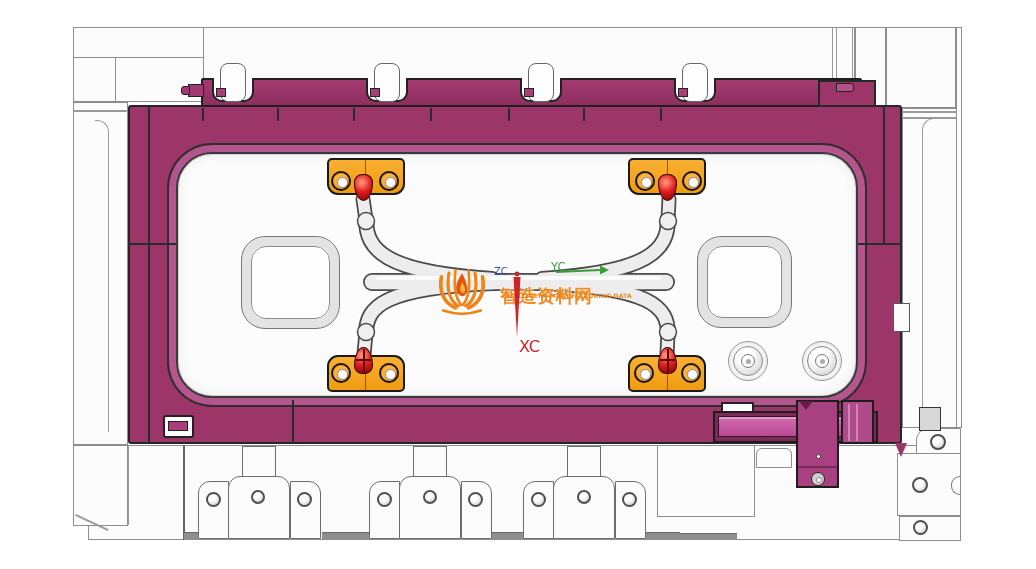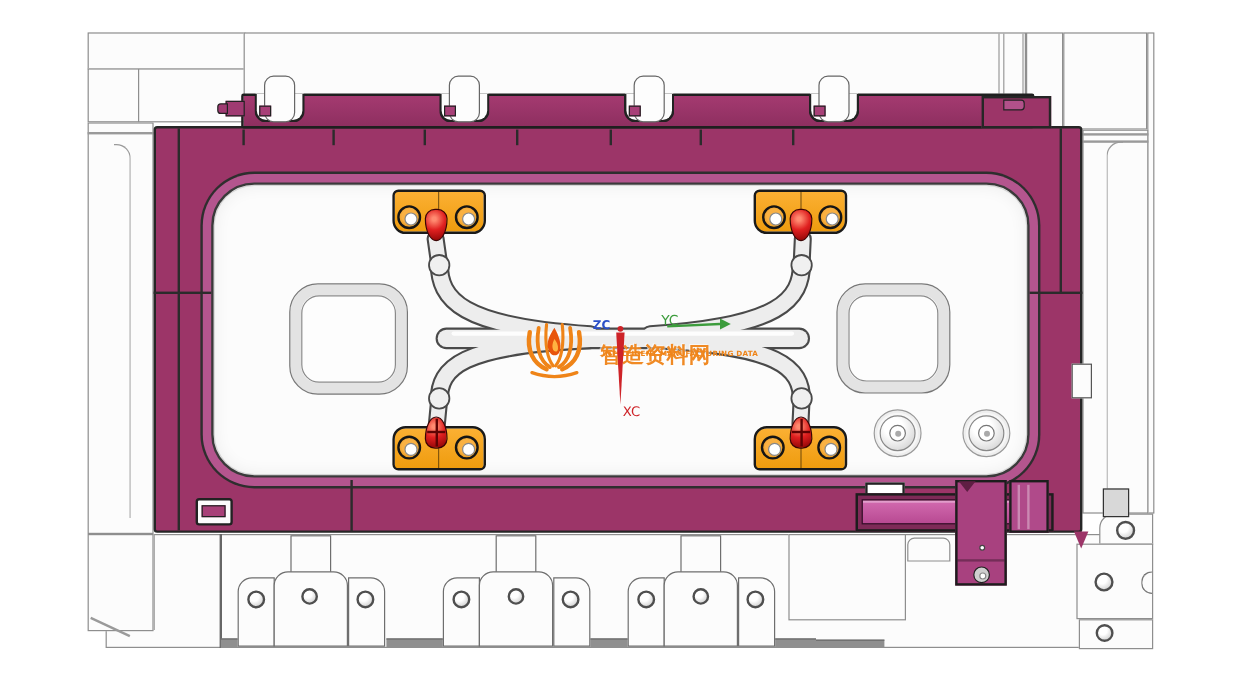--- a/index.html
+++ b/index.html
@@ -247,21 +247,21 @@
   <div class="abs bolt" style="left:468px;top:492px;width:15px;height:15px;z-index:10"></div>
 
   <div class="abs clamp" style="left:567px;top:446px;width:34px;height:32px;z-index:8"></div>
   <div class="abs clamp" style="left:523px;top:481px;width:31px;height:58px;border-radius:12px 0 0 0;z-index:8"></div>
   <div class="abs clamp" style="left:615px;top:481px;width:31px;height:58px;border-radius:0 12px 0 0;z-index:8"></div>
   <div class="abs clamp" style="left:553px;top:476px;width:62px;height:63px;border-radius:12px 12px 0 0;z-index:9"></div>
   <div class="abs bolt" style="left:531px;top:492px;width:15px;height:15px;z-index:10"></div>
   <div class="abs bolt" style="left:577px;top:490px;width:14px;height:14px;z-index:10"></div>
   <div class="abs bolt" style="left:622px;top:492px;width:15px;height:15px;z-index:10"></div>
 
-  <span class="abs" style="left:494px;top:266px;font-size:10px;font-weight:bold;color:#2B50C8;z-index:33">ZC</span>
+  <span class="abs" style="left:494px;top:266px;font-size:10px;font-weight:normal;color:#2B50C8;z-index:33">ZC</span>
   <svg class="abs" style="left:434px;top:262px;z-index:40" width="56" height="56" viewBox="0 0 60 60">
     <g fill="none" stroke="#EF8418" stroke-linecap="round">
       <path d="M8 16 C5 32 11 44 23 49" stroke-width="4"></path>
       <path d="M16 12 C13 29 17 42 26 47" stroke-width="3.4"></path>
       <path d="M23 9 C21 27 24 40 29 46" stroke-width="2.8"></path>
       <path d="M52 16 C55 32 49 44 37 49" stroke-width="4"></path>
       <path d="M44 12 C47 29 43 42 34 47" stroke-width="3.4"></path>
       <path d="M37 9 C39 27 36 40 31 46" stroke-width="2.8"></path>
       <path d="M10 52 Q30 59 50 52" stroke-width="3"></path>
     </g>
@@ -269,15 +269,15 @@
     <path d="M30 22 C28 26 27.5 30 29.5 32.5 C31 34 33 33 33.2 30.8 C33.6 27.5 32 24.5 30 22" fill="#FFB341"></path>
   </svg>
   <span class="abs wm-title" style="left:500px;top:284px;z-index:40">智造资料网</span>
   <span class="abs wm-sub" style="left:502px;top:292px;z-index:40">INTELLIGENT MANUFACTURING DATA</span>
 
   <span class="abs axis-lbl" style="left:551px;top:260px;font-size:11.5px;color:#3C9C3C;z-index:45">YC</span>
   <svg class="abs" style="left:0;top:0;z-index:50;pointer-events:none" width="1036" height="569" viewBox="0 0 1036 569">
     <circle cx="517" cy="274" r="2.4" fill="#CE2328"></circle>
     <polygon points="513.5,277 520.5,277 517,337" fill="#CE2328"></polygon>
   </svg>
-  <span class="abs axis-lbl" style="left:519px;top:337px;font-size:11px;color:#CE2328;z-index:50">XC</span>
+  <span class="abs axis-lbl" style="left:519px;top:337px;font-size:16px;color:#CE2328;z-index:50">XC</span>
 
 </div>
 
 </body></html>

